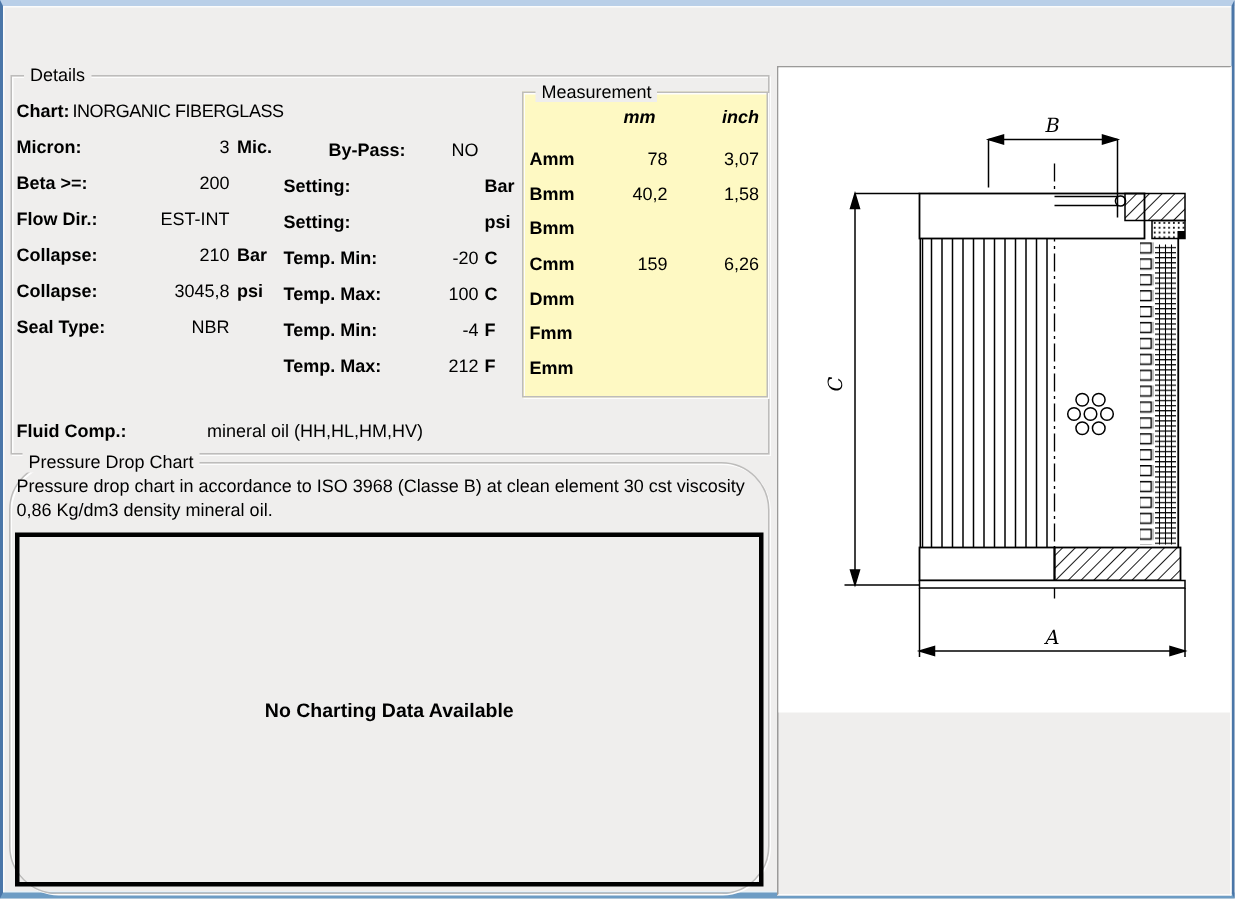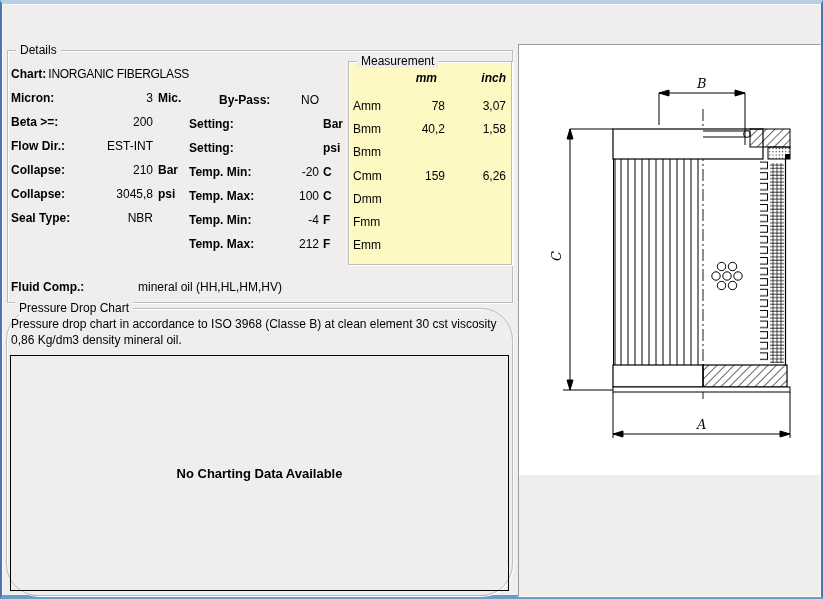--- a/index.html
+++ b/index.html
@@ -37,27 +37,27 @@
   .row-media .dval { text-align:left; padding-left:2px; letter-spacing:-0.3px; }
   .row-bypass .dlab { padding-left:30px; width:106px; }
   .fluid { position:absolute; left:3px; top:224px; height:24px; display:flex; align-items:center; }
   .fluid-lab { font-weight:bold; width:127px; }
   
   .meas-head { position:absolute; left:4px; top:9px; width:155px; display:flex; font-weight:bold;font-style:italic; }
   .mh-mm { width:96px; text-align:right; padding-right:12px; }
   .mh-in { width:59px; text-align:right; padding-right:2px; }
   .mrows { position:absolute; left:4px; top:32px; width:155px; }
   .mrow { display:flex; height:23.3px; align-items:center; }
-  .mlab { width:44px; font-weight:normal; }
+  .mlab { width:44px; font-weight:bold; }
   .mmm { width:52px; text-align:right; padding-right:4px; }
   .min { width:59px; text-align:right; padding-right:2px; }
   
   .pdesc { position:absolute; left:4px; top:7px; width:502px; line-height:16px; }
   .chart-area { position:absolute; left:3px; top:46px; width:499px; height:236px;
-                border:1px solid #000000; display:flex; align-items:center; justify-content:center; }
+                border:3px solid #000000; display:flex; align-items:center; justify-content:center; }
   .nodata { font-weight:bold; font-size:13px; }
   
   .img-panel { position:absolute; left:516px; top:40px; width:303px; height:553px;
                background:#efeeed; border:1px solid #9b9a99; border-right-color:#fcfcfc; border-bottom-color:#fcfcfc; }
   .img-white { position:absolute; left:0; top:0; width:301px; height:430px; background:#ffffff; }
 </style>
 </head>
 <body>
 
 <div class="frame">

